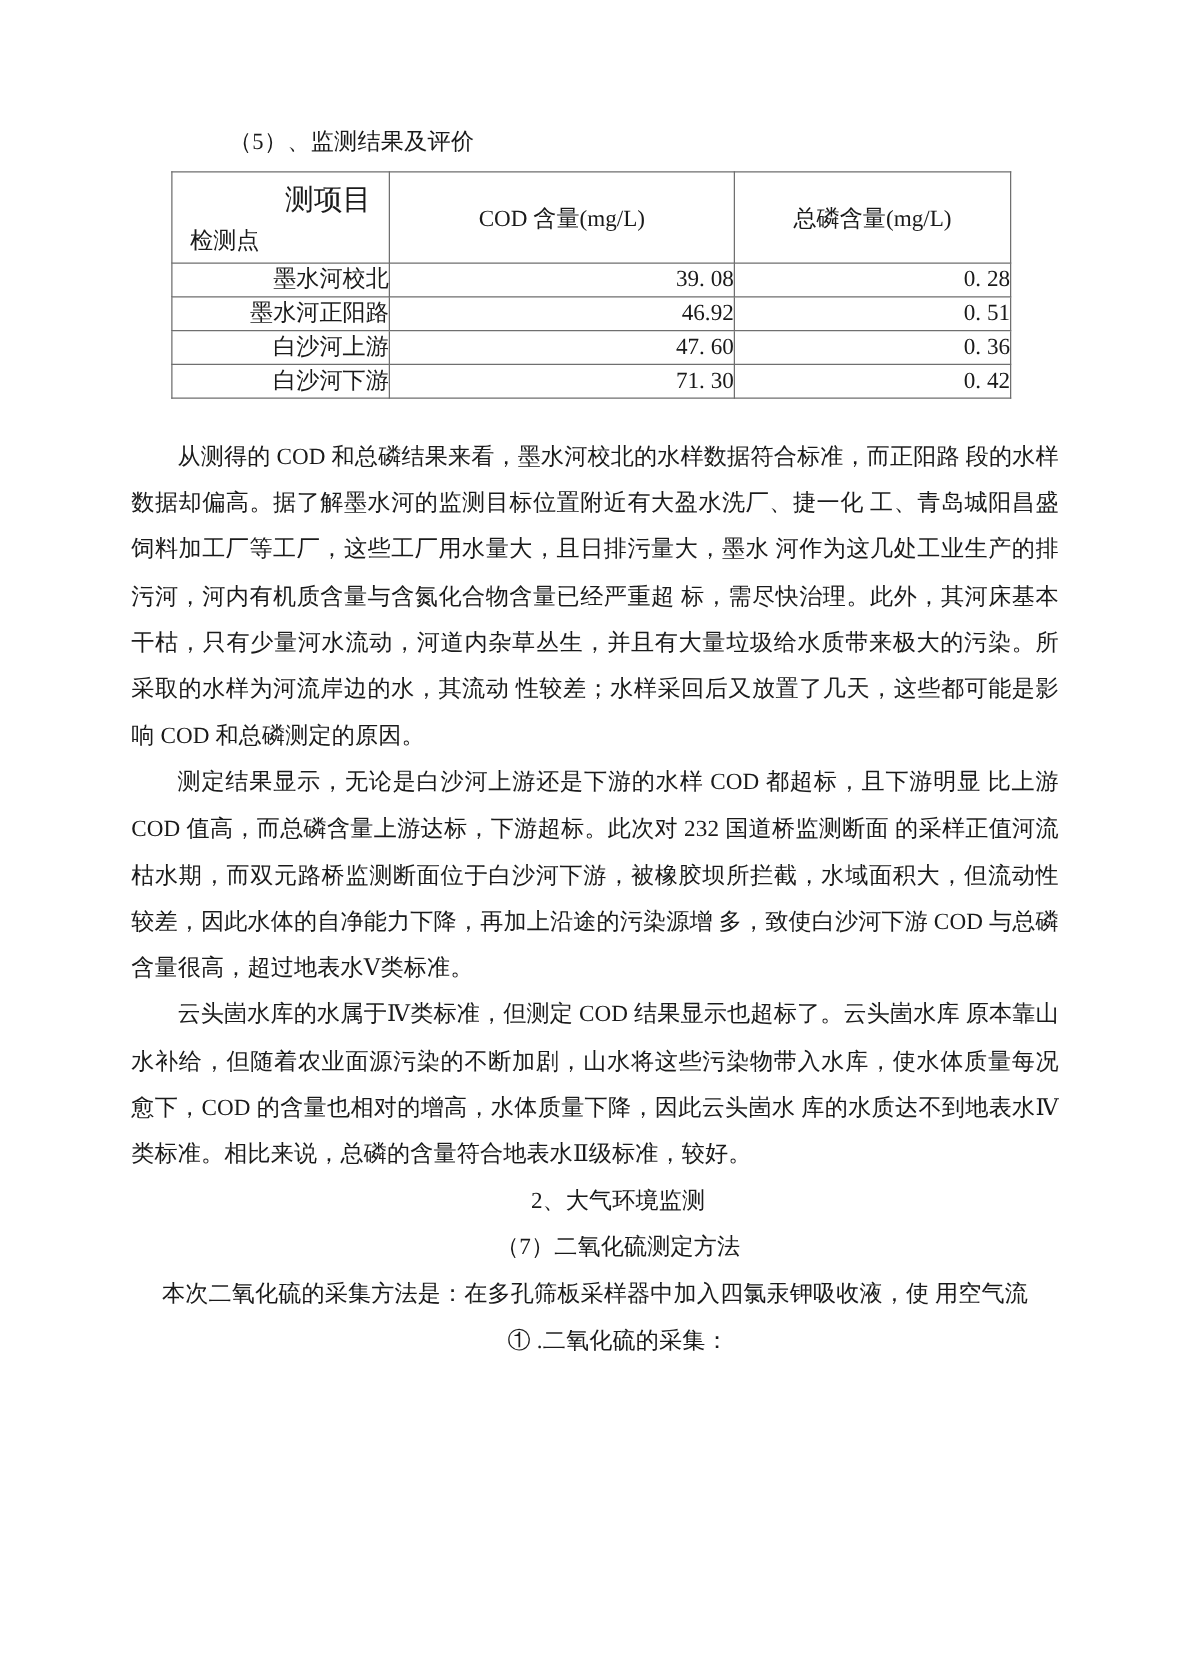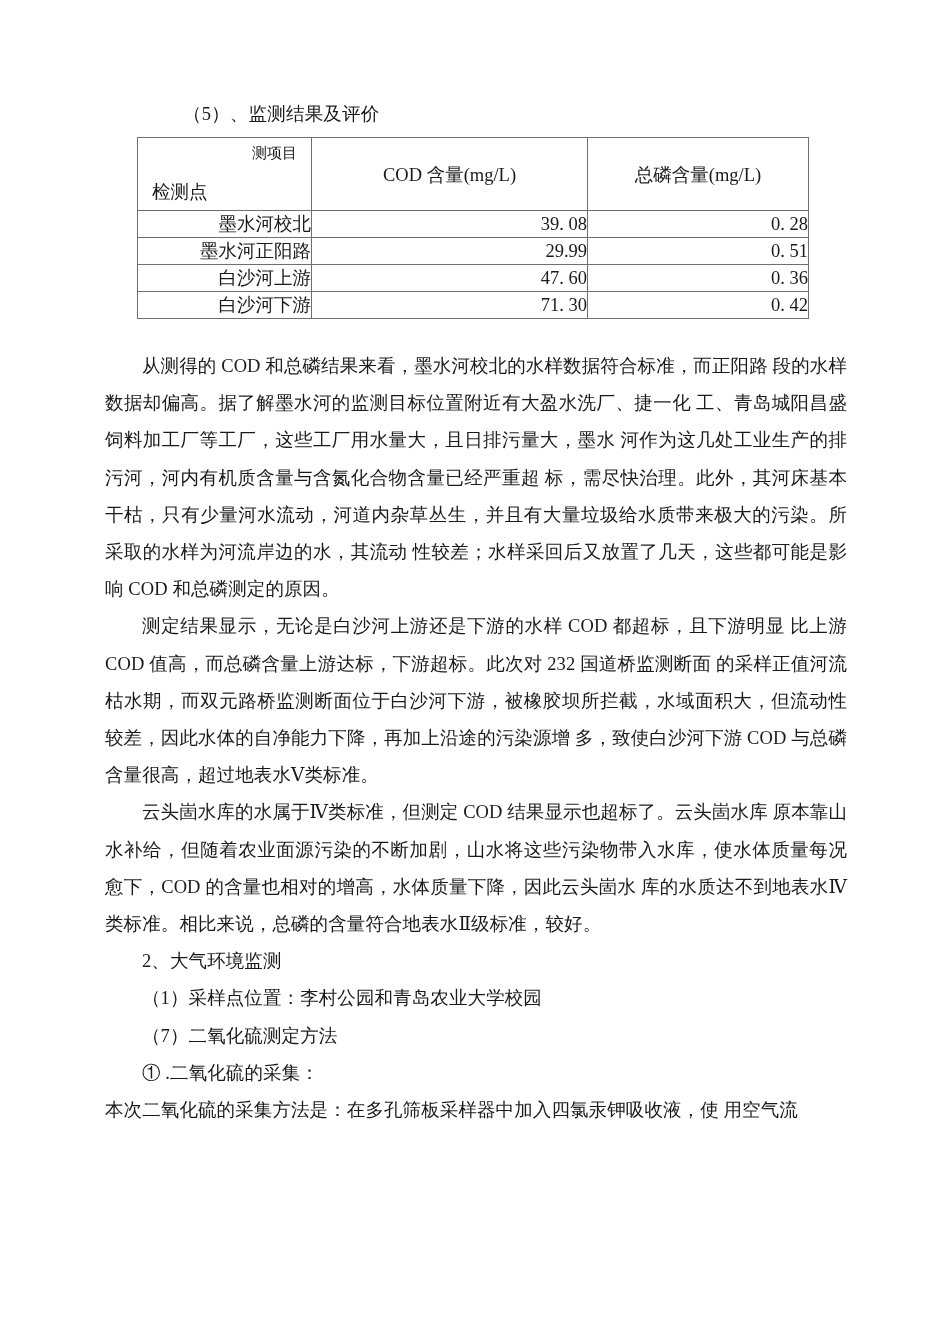--- a/index.html
+++ b/index.html
@@ -57,21 +57,21 @@
 
   
   .hdr-corner {
     height: 72px;
     position: relative;
   }
   .hdr-corner .lbl-top {
     position: absolute;
     right: 14px;
     top: 6px;
-    font-size: 15px;
+    font-size: 23px;
     white-space: nowrap;
   }
   .hdr-corner .lbl-bot {
     position: absolute;
     left: 14px;
     bottom: 6px;
     font-size: 18.5px;
     white-space: nowrap;
   }
   .hdr-mid {
@@ -98,21 +98,21 @@
   p.para {
     margin: 0;
     font-size: 18.5px;
     line-height: 37.2px;
     text-align: justify;
     text-justify: inter-character;
     text-indent: 2em;
     letter-spacing: 0.1px;
   }
   p.para.noindent { text-indent: 0; }
-  p.para.flat { text-align: left; }
+  p.para.flat { text-align: center; }
 </style>
 </head>
 <body>
 
 <div class="page">
 
   <div class="section-heading">（5）、监测结果及评价</div>
 
   <table class="data-table">
     <colgroup>
@@ -131,21 +131,21 @@
       </tr>
     </thead>
     <tbody>
       <tr>
         <td class="site-cell">墨水河校北</td>
         <td>39. 08</td>
         <td>0. 28</td>
       </tr>
       <tr>
         <td class="site-cell">墨水河正阳路</td>
-        <td>29.99</td>
+        <td>46.92</td>
         <td>0. 51</td>
       </tr>
       <tr>
         <td class="site-cell">白沙河上游</td>
         <td>47. 60</td>
         <td>0. 36</td>
       </tr>
       <tr>
         <td class="site-cell">白沙河下游</td>
         <td>71. 30</td>
@@ -153,19 +153,18 @@
       </tr>
     </tbody>
   </table>
 
   <div class="body-block">
     <p class="para">从测得的 COD 和总磷结果来看，墨水河校北的水样数据符合标准，而正阳路 段的水样数据却偏高。据了解墨水河的监测目标位置附近有大盈水洗厂、捷一化 工、青岛城阳昌盛饲料加工厂等工厂，这些工厂用水量大，且日排污量大，墨水 河作为这几处工业生产的排污河，河内有机质含量与含氮化合物含量已经严重超 标，需尽快治理。此外，其河床基本干枯，只有少量河水流动，河道内杂草丛生，并且有大量垃圾给水质带来极大的污染。所采取的水样为河流岸边的水，其流动 性较差；水样采回后又放置了几天，这些都可能是影响 COD 和总磷测定的原因。</p>
     <p class="para">测定结果显示，无论是白沙河上游还是下游的水样 COD 都超标，且下游明显 比上游 COD 值高，而总磷含量上游达标，下游超标。此次对 232 国道桥监测断面 的采样正值河流枯水期，而双元路桥监测断面位于白沙河下游，被橡胶坝所拦截，水域面积大，但流动性较差，因此水体的自净能力下降，再加上沿途的污染源增 多，致使白沙河下游 COD 与总磷含量很高，超过地表水Ⅴ类标准。</p>
     <p class="para">云头崮水库的水属于Ⅳ类标准，但测定 COD 结果显示也超标了。云头崮水库 原本靠山水补给，但随着农业面源污染的不断加剧，山水将这些污染物带入水库，使水体质量每况愈下，COD 的含量也相对的增高，水体质量下降，因此云头崮水 库的水质达不到地表水Ⅳ类标准。相比来说，总磷的含量符合地表水Ⅱ级标准，较好。</p>
 
     <p class="para flat">2、大气环境监测</p>
-    <p class="para flat">（1）采样点位置：李村公园和青岛农业大学校园</p>
     <p class="para flat">（7）二氧化硫测定方法</p>
+    <p class="para flat noindent">本次二氧化硫的采集方法是：在多孔筛板采样器中加入四氯汞钾吸收液，使 用空气流</p>
     <p class="para flat">①  .二氧化硫的采集：</p>
-    <p class="para flat noindent">本次二氧化硫的采集方法是：在多孔筛板采样器中加入四氯汞钾吸收液，使 用空气流</p>
   </div>
 
 </div>
 
 </body></html>

